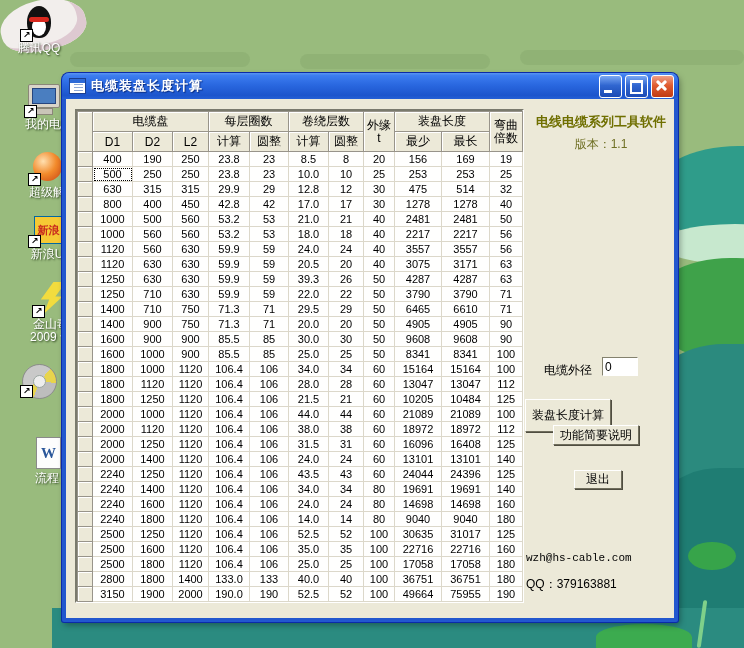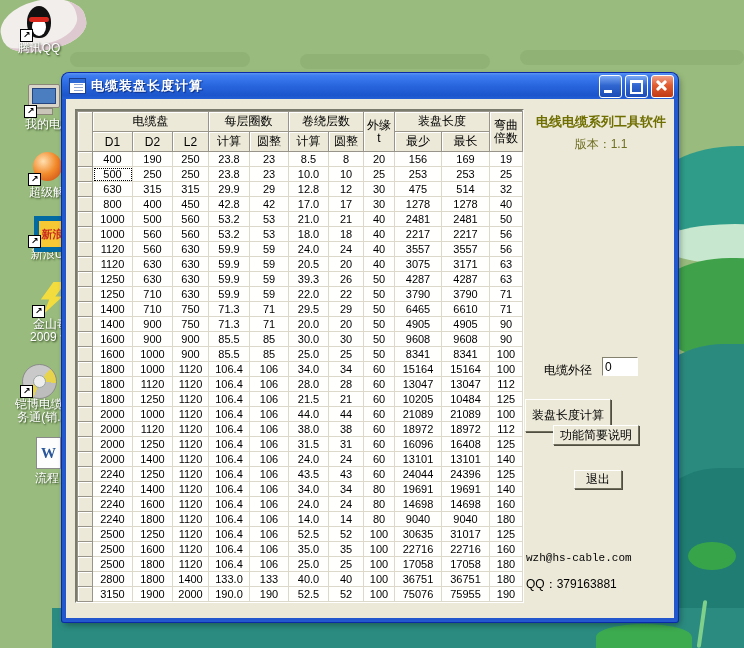--- a/index.html
+++ b/index.html
@@ -40,21 +40,21 @@
   .pc-mon{position:absolute;left:2px;top:2px;width:30px;height:22px;background:#D9D5C9;
           border:1px solid #8A8778;border-radius:2px;}
   .pc-scr{position:absolute;left:6px;top:6px;width:22px;height:14px;background:#4A7EC0;
           border:1px solid #26457E;}
   .pc-base{position:absolute;left:9px;top:26px;width:16px;height:5px;background:#C9C5B8;border:1px solid #8A8778;}
   
   .ball{position:absolute;left:3px;top:2px;width:29px;height:29px;border-radius:50%;
         background:radial-gradient(circle at 35% 32%,#FFE0B0,#F28A2B 48%,#D4571A 85%);}
   
   .sina{position:absolute;left:4px;top:4px;width:27px;height:26px;background:#F6C934;
-        border:5px solid #0369a1;color:#C8281E;font-weight:bold;font-size:11px;line-height:26px;}
+        border:1px solid #0369a1;color:#C8281E;font-weight:bold;font-size:11px;line-height:26px;}
   
   .bolt{position:absolute;left:4px;top:0;width:28px;height:32px;background:#F2DC3E;
         clip-path:polygon(55% 0,100% 0,62% 45%,88% 45%,20% 100%,40% 55%,10% 55%);
         filter:drop-shadow(1px 1px 0 #7AA13C);}
   
   .cd{position:absolute;left:0;top:2px;width:33px;height:33px;border-radius:50%;
       background:conic-gradient(#C9C9C9 0 40deg,#E8D44C 40deg 95deg,#BDBDBD 95deg 200deg,#E8D44C 200deg 245deg,#C9C9C9 245deg 360deg);
       border:1px solid #8B8B8B;}
   .cd-hole{position:absolute;left:11px;top:13px;width:11px;height:11px;border-radius:50%;
            background:#EDEDED;border:1px solid #9AA5A0;}
@@ -183,24 +183,20 @@
       <span>金山毒</span><br>
       <span>2009 专</span>
     </div>
   </div>
 
   <div class="dicon" style="left:0;top:362px;">
     <div class="ico">
       <div class="cd"></div>
         <div class="cd-hole"></div>
       <div class="shortcut">↗</div>
-    </div>
-    <div class="lbl">
-      <span>铠博电缆</span><br>
-      <span>务通(销.</span>
     </div>
   </div>
 
   <div class="dicon" style="left:8px;top:436px;">
     <div class="ico">
       <div class="wpage">W</div>
     </div>
     <div class="lbl">流程</div>
   </div>
 
@@ -676,21 +672,21 @@
               <tr>
                 <td class="fx"></td>
                 <td class="dc">3150</td>
                 <td class="dc">1900</td>
                 <td class="dc">2000</td>
                 <td class="dc">190.0</td>
                 <td class="dc">190</td>
                 <td class="dc">52.5</td>
                 <td class="dc">52</td>
                 <td class="dc">100</td>
-                <td class="dc">75076</td>
+                <td class="dc">49664</td>
                 <td class="dc">75955</td>
                 <td class="dc">190</td>
               </tr>
             </tbody>
         </table>
       </div>
 
       <div class="rp app-title">电线电缆系列工具软件</div>
       <div class="rp app-ver">版本：1.1</div>
 

